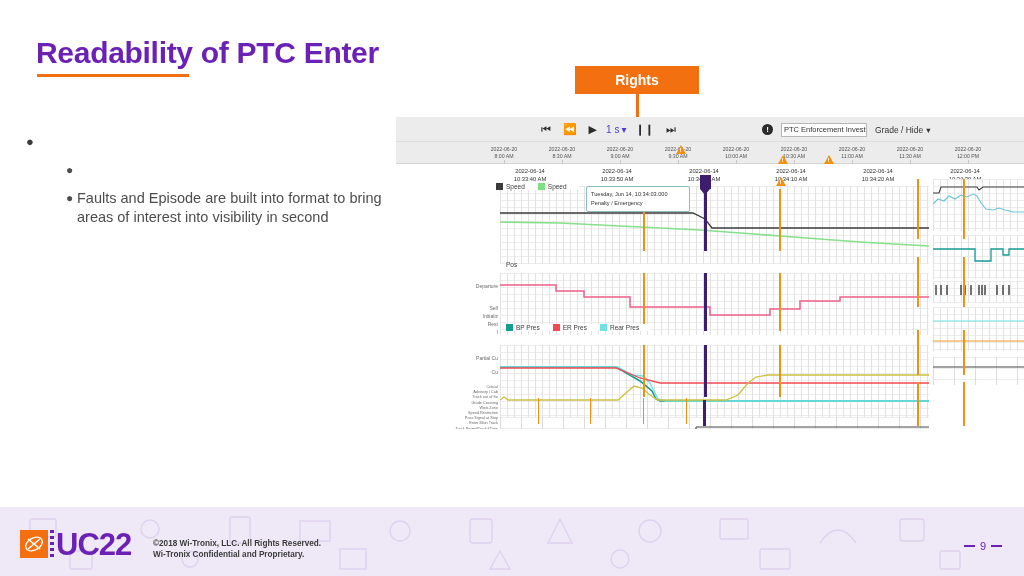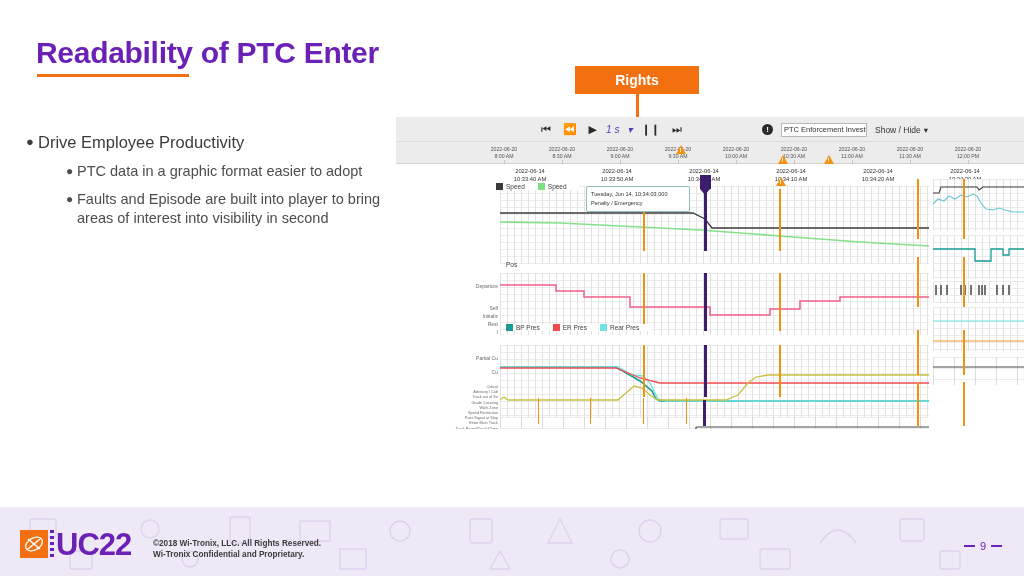--- a/index.html
+++ b/index.html
@@ -83,21 +83,21 @@
   }
   .tbtn {
     color: #2b2b2b;
     font-size: 11px;
     padding: 0 5px;
     line-height: 25px;
   }
   #transport { position: absolute; left: 140px; top: 0; display: flex; align-items: center; gap: 2px; }
   #speed-select {
     color: #4b3fbf; font-size: 10px; padding: 0 2px;
-    display: flex; align-items: flex-start; gap: 8px; font-style: italic;
+    display: flex; align-items: flex-start; gap: 2px;
   }
   #toolbar-right { position: absolute; left: 366px; top: 0; height: 25px; display: flex; align-items: center; gap: 8px; }
   #info-icon {
     width: 11px; height: 11px; border-radius: 50%;
     background: #2b2b2b; color: #fff; font-size: 8px;
     display: flex; align-items: center; justify-content: center;
     font-weight: bold;
   }
   #ptc-select {
     width: 86px; height: 14px;
@@ -263,30 +263,28 @@
 </style>
 </head>
 <body>
 
 <div id="slide-title">Readability of PTC Enter</div>
 <div id="title-rule"></div>
 
 <div id="bullets">
   <div class="b1">
     <span class="dot">●</span>
-    <span class="txt">Drive Employee Productivity</span>
   </div>
   <div id="sub-bullets">
     <div class="b2">
       <span class="dot">●</span>
-      <span class="txt">PTC data in a graphic format easier to adopt</span>
     </div>
     <div class="b2">
       <span class="dot">●</span>
-      <span class="txt">Faults and Episode are built into player to bring areas of interest into visibility in second</span>
+      <span class="txt">Faults and Episode are built into format to bring areas of interest into visibility in second</span>
     </div>
   </div>
 </div>
 
 <div id="episode-callout">Rights</div>
 <div id="episode-arrow-line"></div>
 <div id="episode-arrow-head"></div>
 
 <div id="app-shot">
 
@@ -302,21 +300,21 @@
       <span class="tbtn">❙❙</span>
       <span class="tbtn">⏭</span>
     </div>
     <div id="toolbar-right">
       <span id="info-icon">!</span>
       <span id="ptc-select">
         <span>PTC Enforcement Invest</span>
         <span>▾</span>
       </span>
       <span id="showhide">
-        <span>Show / Hide</span>
+        <span>Grade / Hide</span>
         <span>▾</span>
       </span>
     </div>
   </div>
 
   <div id="ruler-top">
       <div class="tick-label" style="left: 79px; top: 4px;">
         <div>2022-06-20</div>
         <div>8:00 AM</div>
       </div>

